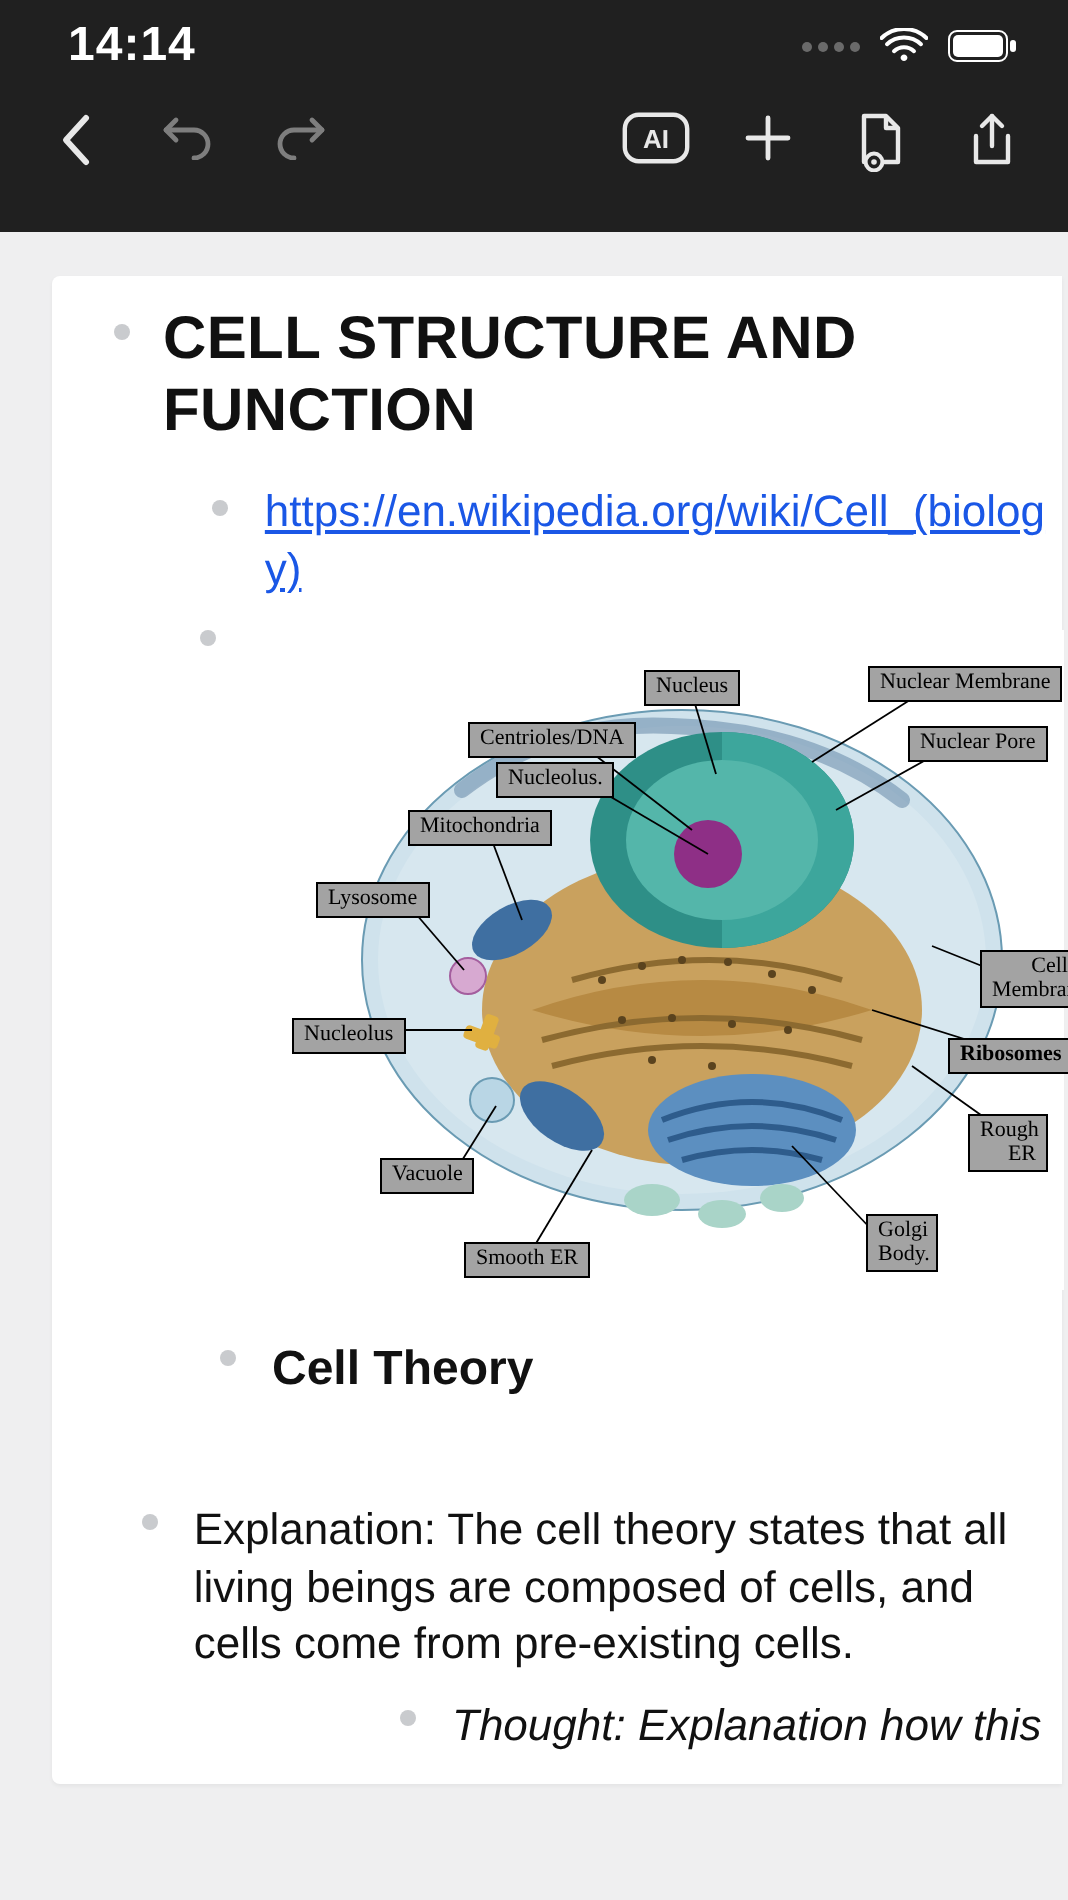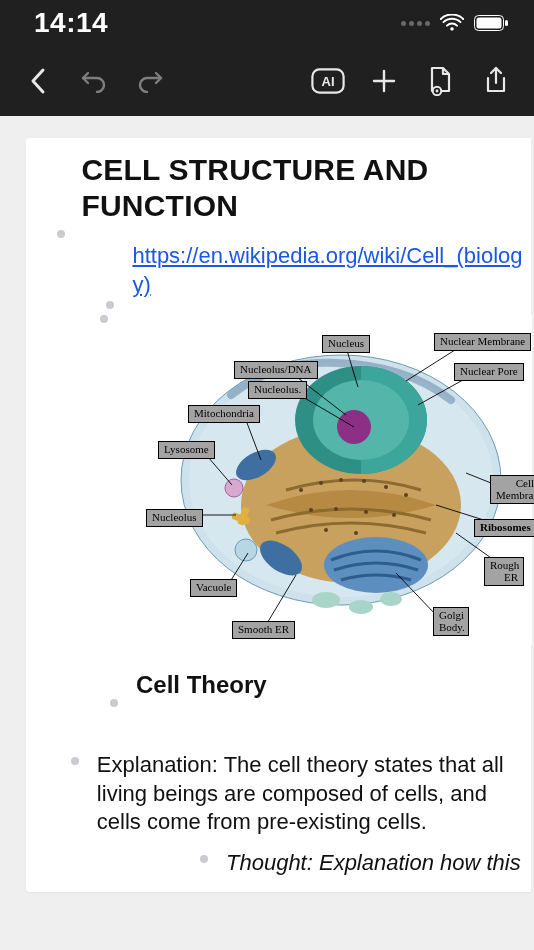--- a/index.html
+++ b/index.html
@@ -9,54 +9,54 @@
     
     .statusbar {
       height: 46px;
       background: #202020;
       color: #fff;
       display: flex;
       align-items: center;
       justify-content: space-between;
       padding: 0 26px 0 34px;
     }
-    .statusbar .time { font-size: 28px; font-weight: 600; letter-spacing: 0.5px; }
+    .statusbar .time { font-size: 24px; font-weight: 600; letter-spacing: 0.5px; }
     .statusbar .right { display: flex; align-items: center; gap: 10px; }
     .dots { display: flex; gap: 3px; align-items: center; }
     .dots span { width: 5px; height: 5px; border-radius: 50%; background: #6a6a6a; }
 
     
     .toolbar {
       height: 70px;
       background: #202020;
       display: flex;
       align-items: center;
       color: #e5e5e5;
     }
     .toolbar .tb-left { display: flex; align-items: center; gap: 0; padding-left: 10px; }
     .toolbar .tb-right { display: flex; align-items: center; gap: 0; margin-left: auto; padding-right: 10px; }
-    .tb-btn { width: 56px; height: 50px; display: flex; align-items: center; justify-content: center; cursor: pointer; }
+    .tb-btn { width: 56px; height: 50px; display: flex; justify-content: center; cursor: pointer; }
     .tb-btn.dim { opacity: 0.6; }
 
     
     .content {
       position: absolute;
       left: 0; right: 0; top: 116px; bottom: 0;
       overflow: hidden;
       background: #efeff0;
     }
     .card {
       background: #fff;
       margin: 22px 3px 0 26px;
       border-radius: 4px 0 0 4px;
       box-shadow: 0 1px 2px rgba(0,0,0,0.05);
       padding-bottom: 10px;
       position: relative;
     }
-    .row { display:flex; align-items:flex-end; }
+    .row { display:flex; align-items:flex-start; }
     .bullet-dot { width: 8px; height: 8px; min-width: 8px; border-radius:50%; background:#c9cbce; margin-top: 10px; }
     .bullet-dot.big { margin-top: 20px; }
     .bullet-dot.child { background:#c9cbce; }
     .indent { width: 62px; display:flex; justify-content:flex-end; padding-right: 16px; padding-top: 4px; }
     .indent-2 { width: 110px; display:flex; justify-content:flex-end; padding-right: 18px; padding-top: 2px; }
     .indent-3 { width: 160px; display:flex; justify-content:flex-end; padding-right: 18px; padding-top: 0; }
 
     .h1 { font-size: 30px; font-weight: 800; line-height: 1.2; padding: 14px 10px 14px 0; color:#111; letter-spacing: 0.2px; }
     .h2 { font-size: 24px; font-weight: 800; padding: 8px 10px 8px 0; color:#111; }
     .link { color: #1a57e6; text-decoration: underline; font-size: 22px; font-weight: 500; line-height: 1.3; padding: 4px 6px 10px 0; word-break: break-word; }
@@ -263,24 +263,24 @@
             <line x1="370" y1="212" x2="300" y2="190"></line>
             <line x1="365" y1="250" x2="320" y2="218"></line>
             <line x1="92" y1="270" x2="112" y2="238"></line>
             <line x1="130" y1="310" x2="160" y2="260"></line>
             <line x1="300" y1="300" x2="260" y2="258"></line>
           </g>
         </svg>
 
         <div class="lbl" style="left:186px; top:20px;">Nucleus</div>
         <div class="lbl" style="left:298px; top:18px;">Nuclear Membrane</div>
-        <div class="lbl" style="left:98px; top:46px;">Nucleolus/DNA</div>
+        <div class="lbl" style="left:98px; top:46px;">Centrioles/DNA</div>
         <div class="lbl" style="left:318px; top:48px;">Nuclear Pore</div>
         <div class="lbl" style="left:112px; top:66px;">Nucleolus.</div>
-        <div class="lbl" style="left:52px; top:90px;">Mitochondria</div>
+        <div class="lbl" style="left:68px; top:90px;">Mitochondria</div>
         <div class="lbl" style="left:22px; top:126px;">Lysosome</div>
         <div class="lbl" style="left:10px; top:194px;">Nucleolus</div>
         <div class="lbl" style="left:354px; top:160px; white-space:normal; width:50px;">Cell
 Membrane</div>
         <div class="lbl" style="left:338px; top:204px; font-weight:bold;">Ribosomes</div>
         <div class="lbl" style="left:348px; top:242px; white-space:normal; width:40px;">Rough
 ER</div>
         <div class="lbl" style="left:54px; top:264px;">Vacuole</div>
         <div class="lbl" style="left:96px; top:306px;">Smooth ER</div>
         <div class="lbl" style="left:297px; top:292px; white-space:normal; width:36px;">Golgi

